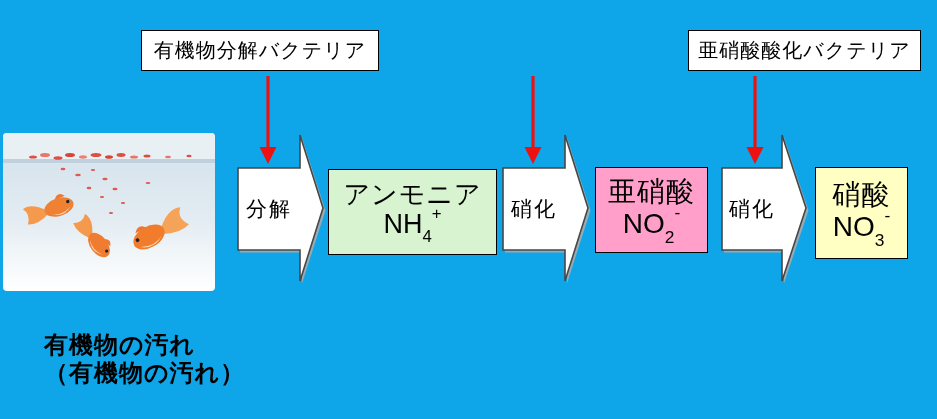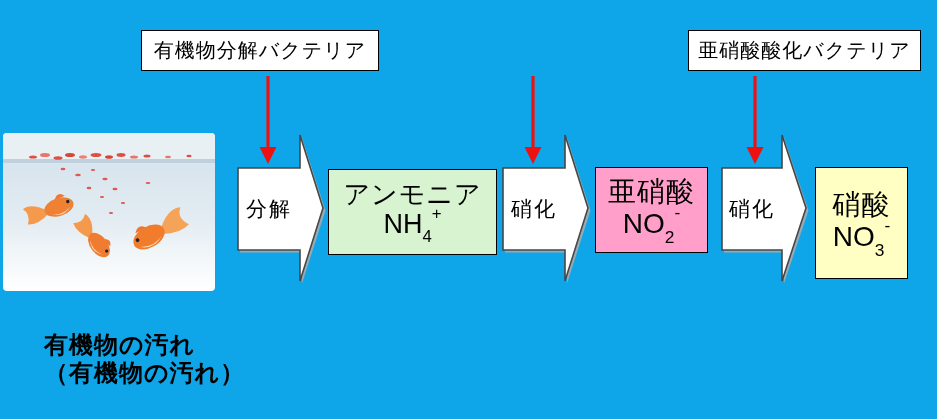--- a/index.html
+++ b/index.html
@@ -33,21 +33,21 @@
   .proc-3{left:722px;width:60px;}
 
   
   .compound{
     position:absolute;box-sizing:border-box;border:1.8px solid #000;
     display:flex;flex-direction:column;align-items:center;justify-content:center;
     font-weight:normal;line-height:1.12;
   }
   .comp-1{left:328px;top:169px;width:169px;height:86px;font-size:26px;}
   .comp-2{left:595px;top:167px;width:113px;height:86px;font-size:28px;}
-  .comp-3{left:815px;top:167px;width:93px;height:112px;font-size:28px;}
+  .comp-3{left:815px;top:167px;width:93px;height:92px;font-size:28px;}
   .comp-name{letter-spacing:1px;}
   .formula{font-size:27px;}
   .comp-2 .formula,.comp-3 .formula{font-size:28px;}
   .formula sub{font-size:.62em;position:relative;top:.18em;}
   .formula sup{font-size:.62em;position:relative;top:-.25em;}
 
   
   .photo{
     position:absolute;left:3px;top:133px;width:212px;height:158px;border-radius:4px;
     background:linear-gradient(180deg,#eef3f6 0%,#dbe6ee 14%,#d9e5ee 22%,#e3ecf2 55%,#f4f8fa 82%,#ffffff 100%);

